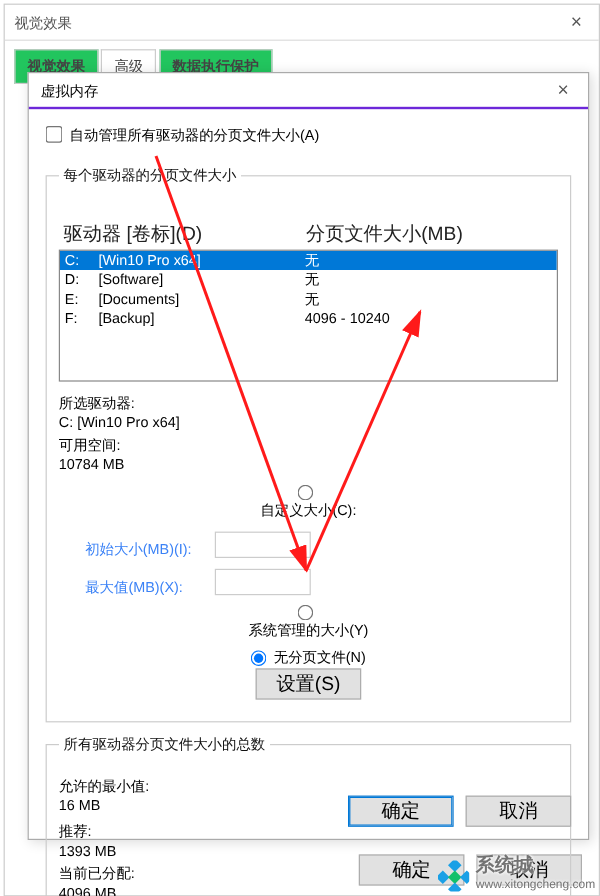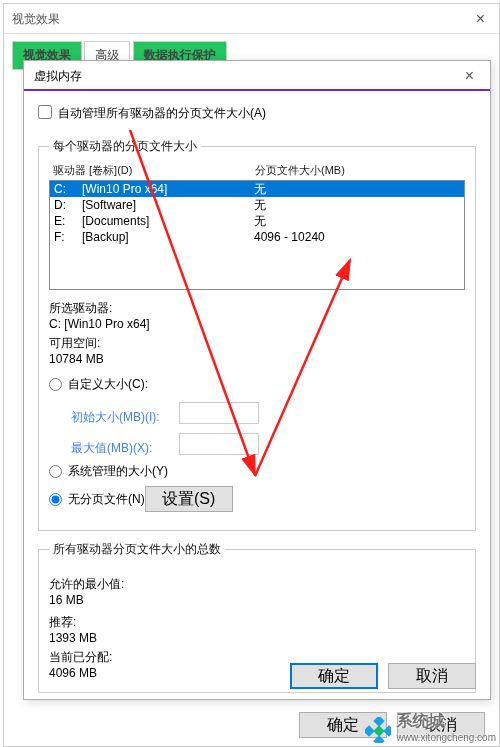--- a/index.html
+++ b/index.html
@@ -58,42 +58,42 @@
   .content { padding: 14px 14px 10px 14px; }
   .chk-row { display: flex; margin-bottom: 16px; }
   .chk-row input { margin-right: 6px; width:14px; height:14px; }
   fieldset.grp {
     border: 1px solid #ccc;
     padding: 8px 10px 12px 10px;
     margin-bottom: 10px;
   }
   fieldset.grp > legend { padding: 0 4px; color: #111; font-size: 12px; }
   .listhdr {
-    display: flex; font-size: 11px; padding: 0 4px 2px 4px; color:#222;
+    display: flex; font-size: 16px; padding: 0 4px 2px 4px; color:#222;margin-top:22px;
   }
   .listhdr .c1 { width: 202px; }
   .listhdr .c2 { flex: 1; }
   .listbox {
     border: 1px solid #888;
     background: #fff;
     height: 110px;
     overflow: hidden;
   }
   .row {
     display: flex; font-size: 12px; height: 16px; line-height: 16px;
     padding: 0 2px;
   }
   .row .d { width: 30px; padding-left:2px; }
   .row .v { width: 172px; }
   .row .s { flex: 1; }
   .row.sel { background: #0078d7; color: #fff; }
   .kv { display:flex; margin-top:10px;flex-direction:column; }
   .kv .k { width: 150px; }
   .kv .v { flex:1; }
-  .opt-row { display: flex; align-items: center; margin: 6px 0; }
+  .opt-row { display: flex; align-items: center; margin: 6px 0; flex-direction: column; }
   .opt-row input[type=radio] { margin-right: 6px; }
   .sub-row {
     display:flex; align-items:center; margin: 4px 0 4px 22px;
   }
   .sub-row .lbl { width: 108px; color: #3b82f6; margin-top: 10px; }
   .sub-row .num {
     width: 80px; height: 22px; border:1px solid #ccc; background:#fff;
   }
   .btn {
     display:inline-flex; align-items:center; justify-content:center;

